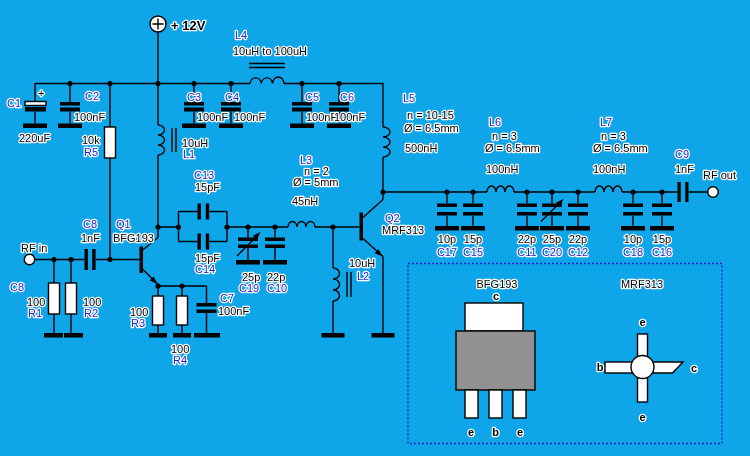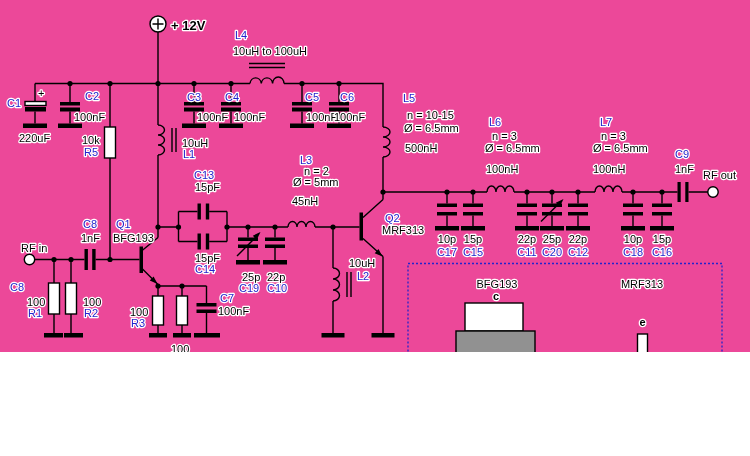--- a/index.html
+++ b/index.html
@@ -1,16 +1,16 @@
 <!DOCTYPE html>
 <html><head>
 <meta charset="utf-8">
 <style>
   html,body{margin:0;padding:0;background:#fff;}
-  .stage{position:relative;width:750px;height:352px;background:#ec4899;overflow:hidden;}
+  .stage{position:relative;width:750px;height:456px;background:#0ea5e9;overflow:hidden;}
   svg{display:block;}
   .w{stroke:#000;stroke-width:1.4;fill:none;}
   .thk{fill:#000;stroke:none;}
   .comp{fill:#fff;stroke:#000;stroke-width:1.4;}
   .gray{fill:#919191;stroke:#000;stroke-width:1.4;}
   .dot{fill:#000;stroke:none;}
   .inset{fill:none;stroke:#2323cc;stroke-width:1.3;stroke-dasharray:2 2;}
   text{font-family:"Liberation Sans","DejaVu Sans",sans-serif;font-size:11px;fill:#000;
        paint-order:stroke;stroke:#fff;stroke-width:2.5px;stroke-linejoin:round;}
   text.b{fill:#2323cc;}

